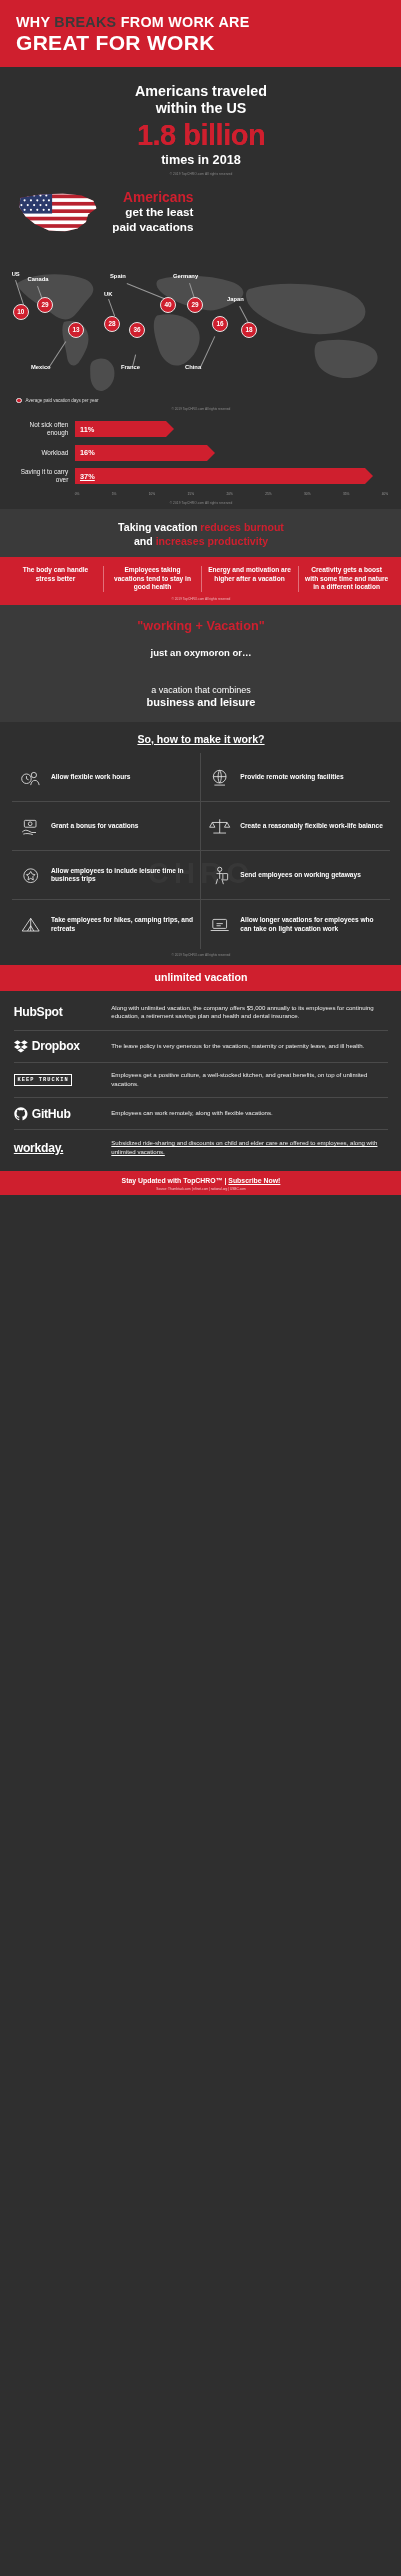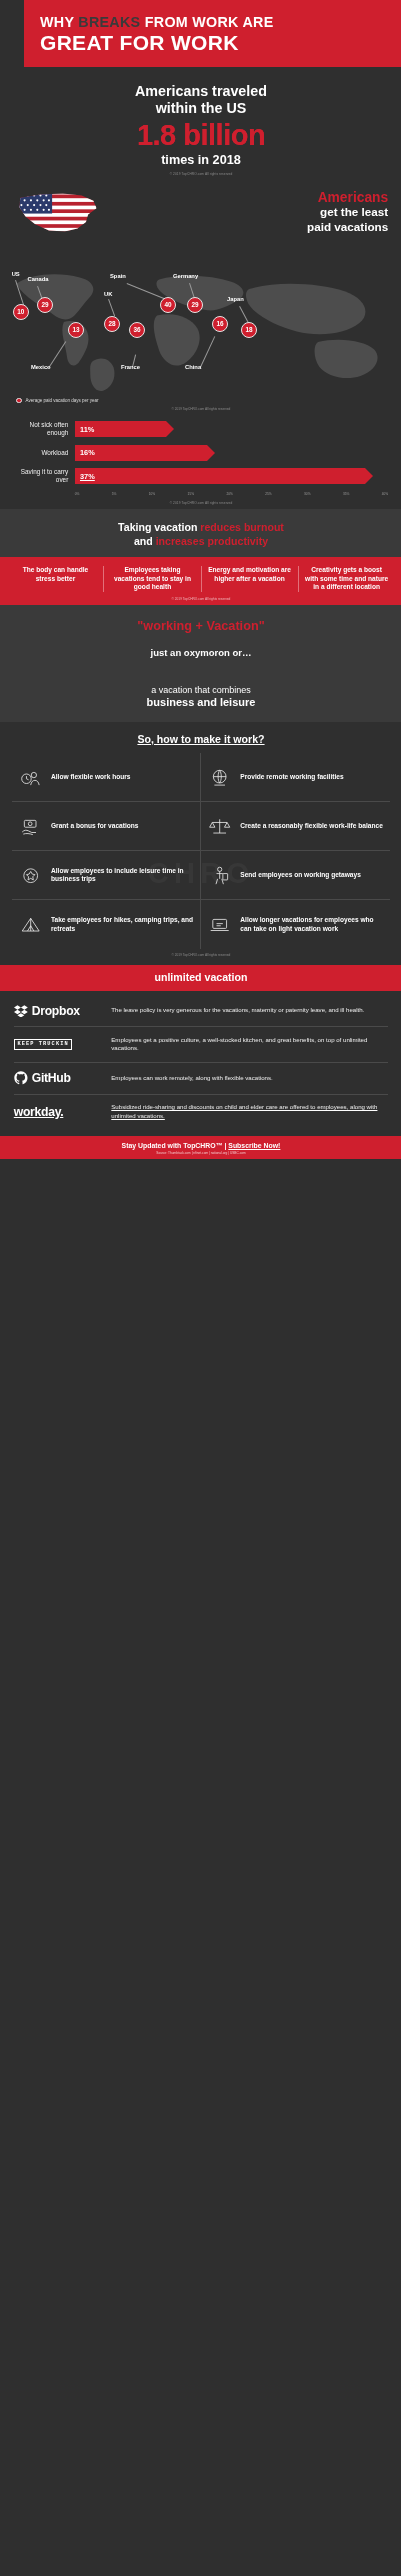--- a/index.html
+++ b/index.html
@@ -8,21 +8,20 @@
     background: #2f2f2f;
     font-family: "Liberation Sans", sans-serif;
     color: #ffffff;
   }
   .page { width: 402px; position: relative; }
 
   
   .header {
     background: #cf1f2e;
     padding: 13.8px 16px 11.7px 16px;
-    margin-left: 24px;
   }
   .header .line1 {
     font-size: 14.3px;
     font-weight: bold;
     letter-spacing: 0.3px;
     color: #ffffff;
   }
   .header .line1 .hl { color: #3a3a3a; }
   .header .line2 {
     font-size: 21px;
@@ -63,21 +62,21 @@
     margin-top: 5.3px;
     letter-spacing: 0.1px;
   }
 
   
   .sec-flag {
     background: #2f2f2f;
     padding: 3.2px 13.8px 0 13.8px;
     display: flex;
     align-items: center;
-    justify-content: space-between;
+    justify-content: flex-start;
     gap: 8.5px;
   }
   .flag-wrap { width: 90px; }
   .flag-svg { display: block; width: 90px; height: 51px; }
   .flag-text { text-align: right; }
   .flag-text .r {
     font-size: 13.8px;
     font-weight: bold;
     color: #cf1f2e;
   }
@@ -662,20 +661,26 @@
 
     </div>
     <div class="how-credit">© 2019 TopCHRO.com All rights reserved</div>
   </div>
 
   <div class="comp-band">
     <div>unlimited vacation</div>
   </div>
   <div class="sec-comp">
 
+    <div class="comp-row">
+      <div class="comp-logo">
+        <span class="ltxt">HubSpot</span>
+      </div>
+      <div class="comp-desc">Along with unlimited vacation, the company offers $5,000 annually to its employees for continuing education, a retirement savings plan and health and dental insurance.</div>
+    </div>
 
     <div class="comp-row">
       <div class="comp-logo">
         <svg width="13.8" height="13.8" viewBox="0 0 24 24" fill="#ffffff" style="margin-right:4.2px">
           <path d="M6 2L0 6l6 4 6-4zM18 2l-6 4 6 4 6-4zM0 14l6 4 6-4-6-4zM18 10l-6 4 6 4 6-4zM6 19.5l6 4 6-4-6-3.5z"></path>
         </svg>
         <span class="ltxt">Dropbox</span>
       </div>
       <div class="comp-desc">The leave policy is very generous for the vacations, maternity or paternity leave, and ill health.</div>
     </div>

